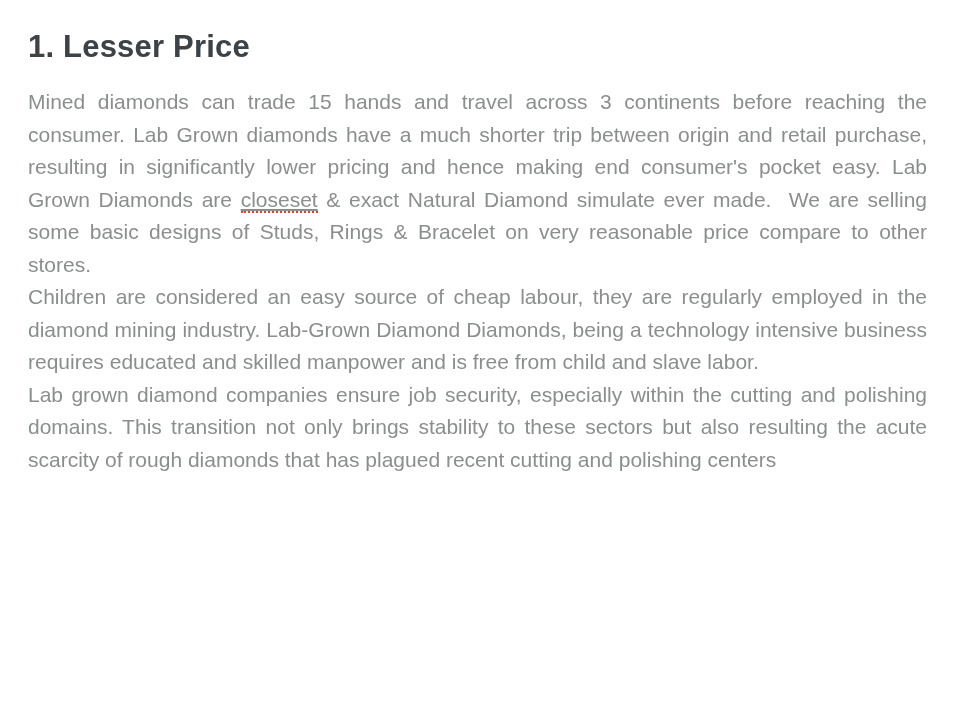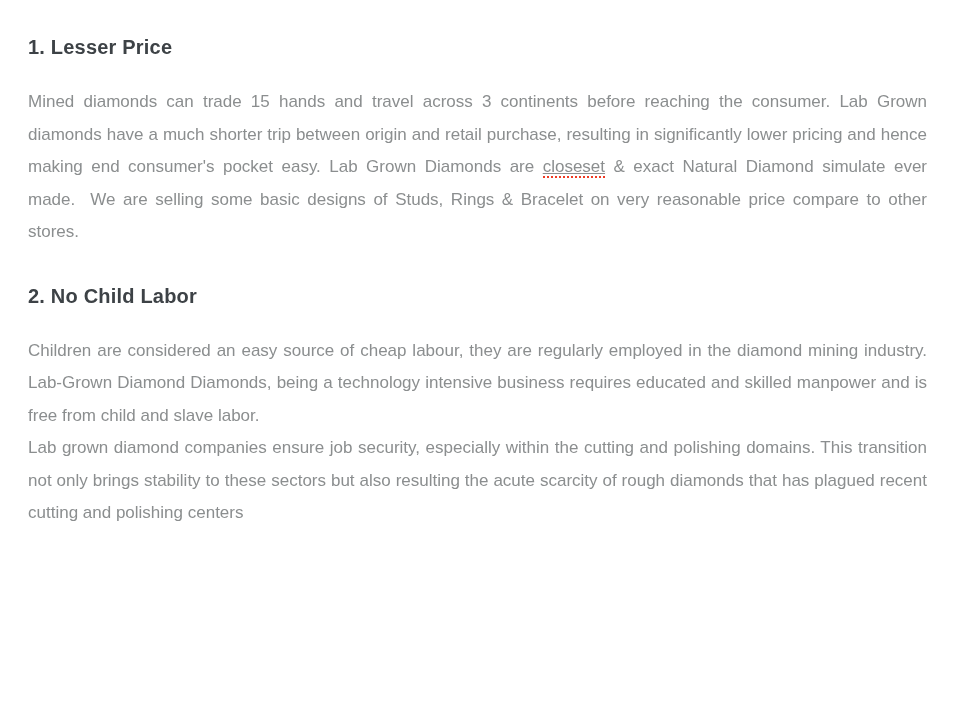--- a/index.html
+++ b/index.html
@@ -25,29 +25,29 @@
   }
   .page-title {
     font-size: 28px;
     line-height: 34px;
     font-weight: 700;
     color: var(--heading);
     margin: 10px 0 10px 0;
     letter-spacing: 0.2px;
   }
   .section-heading {
-    font-size: 20px;
+    font-size: 31px;
     line-height: 32px;
     font-weight: 700;
     color: var(--heading);
     margin: 31px 0 23px 0;
     letter-spacing: 0.2px;
   }
   .body-paragraph {
-    font-size: 17px;
+    font-size: 21px;
     line-height: 32.5px;
     color: var(--body-text);
     text-align: justify;
     margin: 0;
   }
   .misspelled {
     text-decoration: underline;
     text-decoration-color: var(--body-text);
     border-bottom: 2px dotted var(--spellcheck);
   }
@@ -55,20 +55,19 @@
 </head>
 <body>
 
 <div class="content">
 
 
   <h2 class="section-heading">1. Lesser Price</h2>
 
   <p class="body-paragraph"><span>Mined diamonds can trade 15 hands and travel across 3 continents before reaching the consumer. Lab Grown diamonds have a much shorter trip between origin and retail purchase, resulting in significantly lower pricing and hence making end consumer's pocket easy. Lab Grown Diamonds are </span><span class="misspelled">closeset</span><span> &amp; exact Natural Diamond simulate ever made.&nbsp; We are selling some basic designs of Studs, Rings &amp; Bracelet on very reasonable price compare to other stores.</span></p>
 
-  <h2 class="section-heading">2. No Child Labor</h2>
 
   <p class="body-paragraph">Children are considered an easy source of cheap labour, they are regularly employed in the diamond mining industry. Lab-Grown Diamond Diamonds, being a technology intensive business requires educated and skilled manpower and is free from child and slave labor.</p>
 
 
   <p class="body-paragraph">Lab grown diamond companies ensure job security, especially within the cutting and polishing domains. This transition not only brings stability to these sectors but also resulting the acute scarcity of rough diamonds that has plagued recent cutting and polishing centers</p>
 
 </div>
 
 </body></html>

